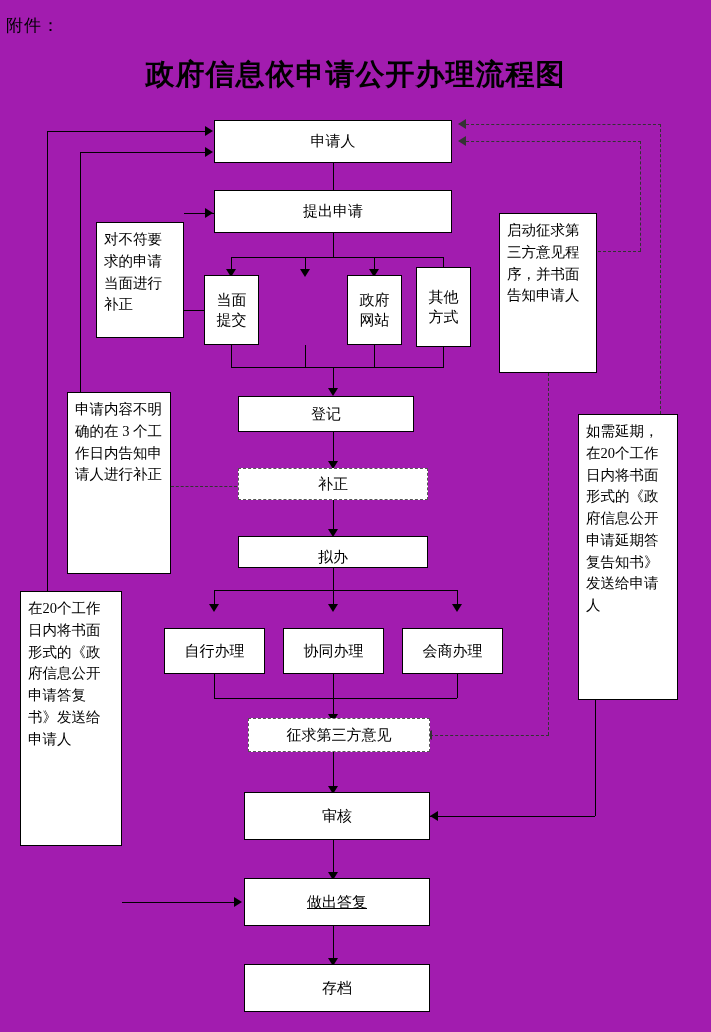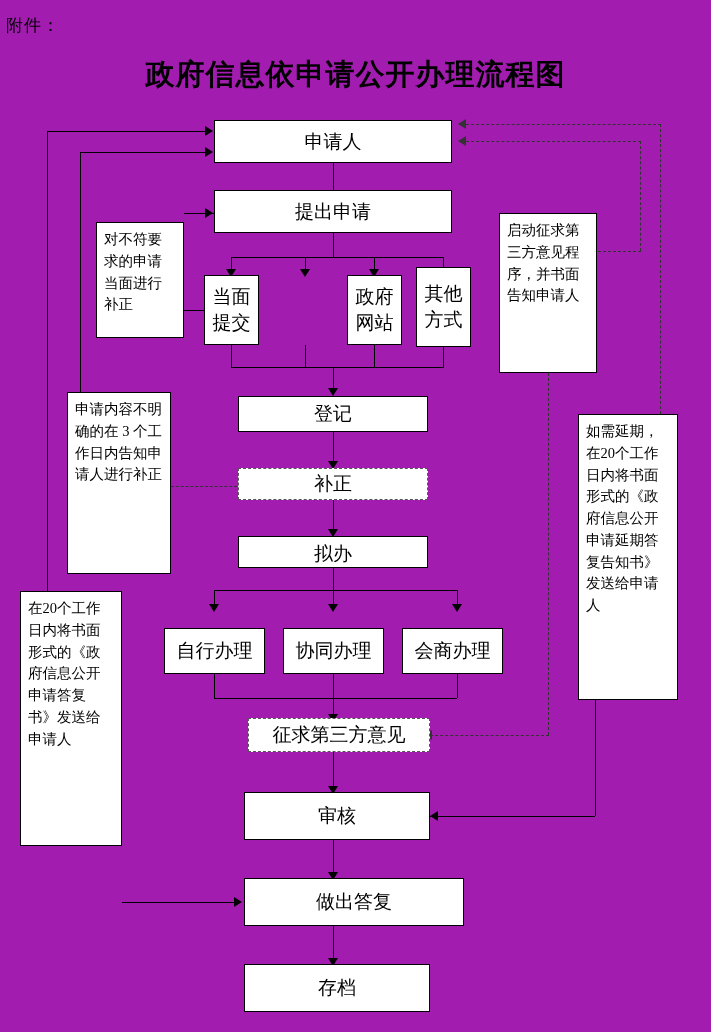--- a/index.html
+++ b/index.html
@@ -38,21 +38,21 @@
   }
   .node {
     position: absolute;
     box-sizing: border-box;
     border: 1px solid #000;
     background: #ffffff;
     display: flex;
     align-items: center;
     justify-content: center;
     text-align: center;
-    font-size: 19px;
+    font-size: 15px;
     line-height: 1.35;
     z-index: 3;
   }
   .node.dashed {
     border: 1px dashed #555;
   }
   .note {
     position: absolute;
     box-sizing: border-box;
     border: 1px solid #000;
@@ -221,21 +221,21 @@
   </div>
   <div class="node" style="left:347px; top:275px; width:55px; height:70px;">
     <span class="vtxt">政府
 网站</span>
   </div>
   <div class="node" style="left:416px; top:267px; width:55px; height:80px;">
     <span class="vtxt">其他
 方式</span>
   </div>
 
-  <div class="node" style="left:238px; top:396px; width:190px; height:36px;">
+  <div class="node" style="left:238px; top:396px; width:176px; height:36px;">
     <span class="vtxt">登记</span>
   </div>
 
   <div class="node dashed" style="left:238px; top:468px; width:190px; height:32px;">
     <span class="vtxt">补正</span>
   </div>
 
   <div class="node" style="left:238px; top:536px; width:190px; height:32px;align-items:flex-end;">
     <span class="vtxt">拟办</span>
   </div>
@@ -251,21 +251,21 @@
   </div>
 
   <div class="node dashed" style="left:248px; top:718px; width:182px; height:34px;">
     <span class="vtxt">征求第三方意见</span>
   </div>
 
   <div class="node" style="left:244px; top:792px; width:186px; height:48px;">
     <span class="vtxt">审核</span>
   </div>
 
-  <div class="node" style="left:244px; top:878px; width:220px; height:48px;">
+  <div class="node" style="left:244px; top:878px; width:186px; height:48px;text-decoration:underline;">
     <span class="vtxt">做出答复</span>
   </div>
 
   <div class="node" style="left:244px; top:964px; width:186px; height:48px;">
     <span class="vtxt">存档</span>
   </div>
 
   <div class="note" style="left:96px; top:222px; width:88px; height:116px;">对不符要求的申请当面进行补正</div>
 
   <div class="note" style="left:67px; top:392px; width:104px; height:182px;">申请内容不明确的在 3 个工作日内告知申请人进行补正</div>

